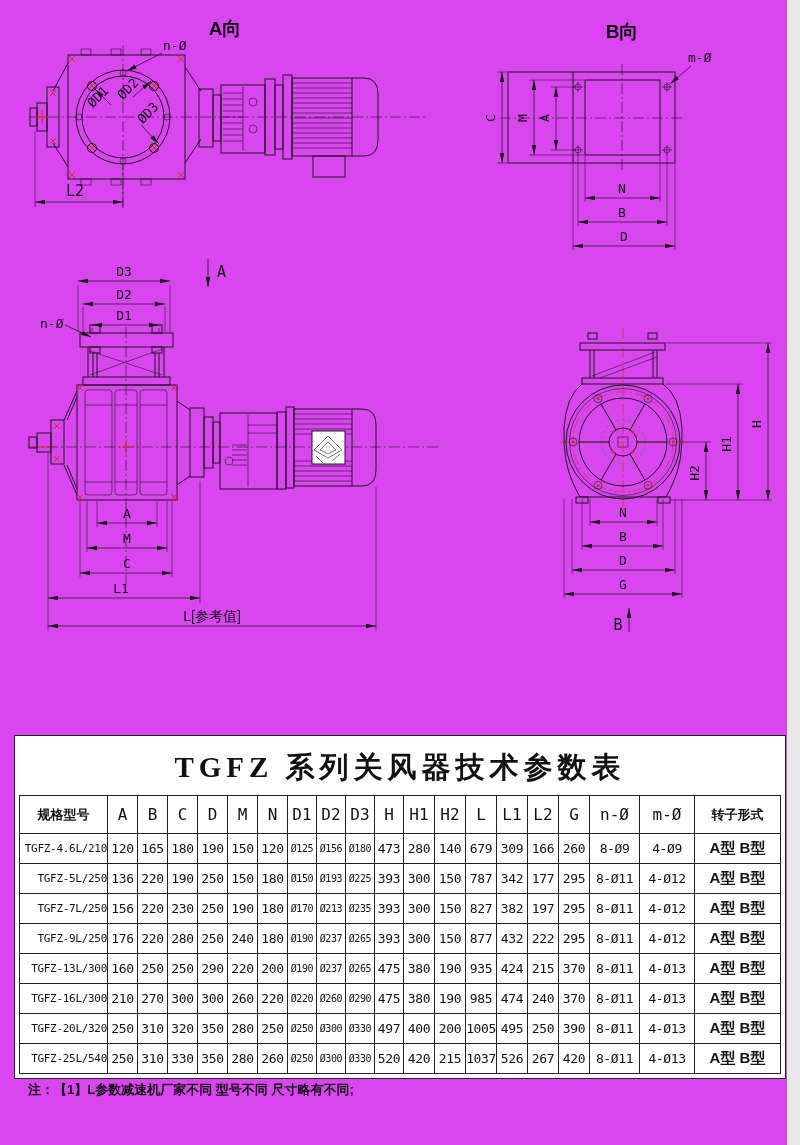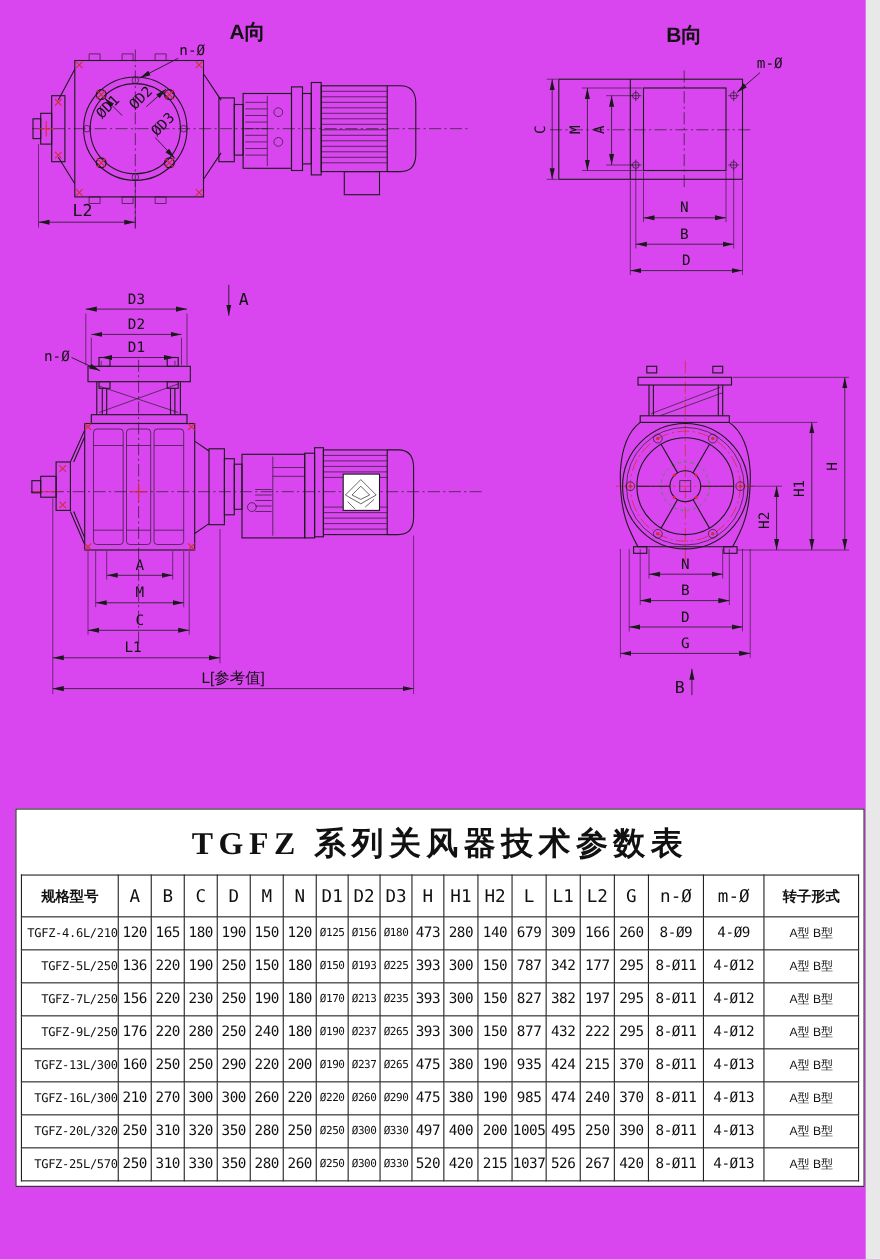--- a/index.html
+++ b/index.html
@@ -29,21 +29,21 @@
                font-family:"Liberation Serif",serif;font-weight:bold;}
   table.params{width:100%;border-collapse:collapse;table-layout:fixed;border-radius:20px;}
   table.params th,table.params td{border:1px solid #222;text-align:center;padding:0;overflow:hidden;
                font-family:"DejaVu Sans Mono",monospace;}
   table.params th{height:37px;font-size:16px;font-weight:normal;}
   table.params th.model-col,table.params th.rotor-col{font-family:"Liberation Sans",sans-serif;
                font-size:13px;font-weight:bold;}
   table.params td{height:29px;font-size:13px;letter-spacing:-0.4px;}
   table.params td.model-cell{font-size:11px;text-align:right;padding-left:2px;letter-spacing:-0.3px;}
   table.params td.dia-cell{font-size:10px;}
-  table.params td.rotor-cell{font-family:"Liberation Sans",sans-serif;font-size:11px;font-weight:normal;
+  table.params td.rotor-cell{font-family:"Liberation Sans",sans-serif;font-size:15px;font-weight:bold;
                letter-spacing:0;}
   
   #notes{position:absolute;left:28px;top:1078px;font-size:13px;font-weight:bold;line-height:23px;
          font-family:"Liberation Sans",sans-serif;}
   #notes .indent{padding-left:28px;}
 </style>
 </head>
 <body>
 
 <div id="page">
@@ -503,21 +503,21 @@
             <td>200</td>
             <td>1005</td>
             <td>495</td>
             <td>250</td>
             <td>390</td>
             <td>8-Ø11</td>
             <td>4-Ø13</td>
             <td class="rotor-cell">A型 B型</td>
           </tr>
           <tr>
-            <td class="model-cell">TGFZ-25L/570</td>
+            <td class="model-cell">TGFZ-25L/540</td>
             <td>250</td>
             <td>310</td>
             <td>330</td>
             <td>350</td>
             <td>280</td>
             <td>260</td>
             <td class="dia-cell">Ø250</td>
             <td class="dia-cell">Ø300</td>
             <td class="dia-cell">Ø330</td>
             <td>520</td>
@@ -529,15 +529,16 @@
             <td>420</td>
             <td>8-Ø11</td>
             <td>4-Ø13</td>
             <td class="rotor-cell">A型 B型</td>
           </tr>
         </tbody>
     </table>
   </div>
 
   <div id="notes">
+    <div><span>注：</span><span>【1】L参数减速机厂家不同  型号不同  尺寸略有不同;</span></div>
   </div>
 
 </div>
 
 </body></html>

